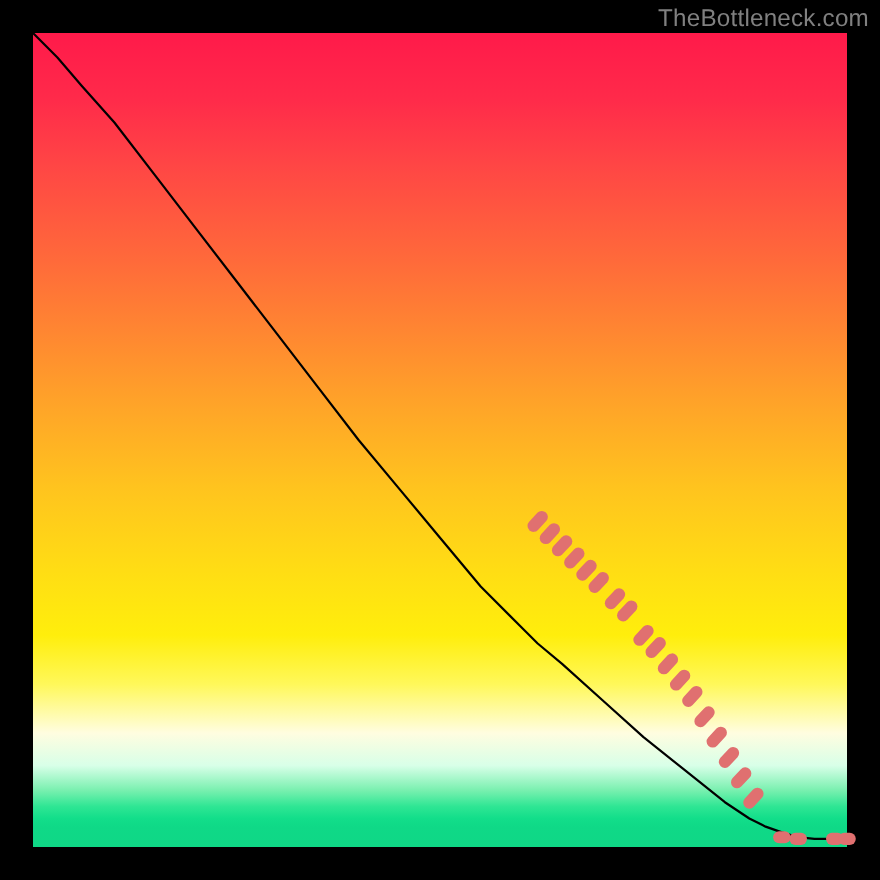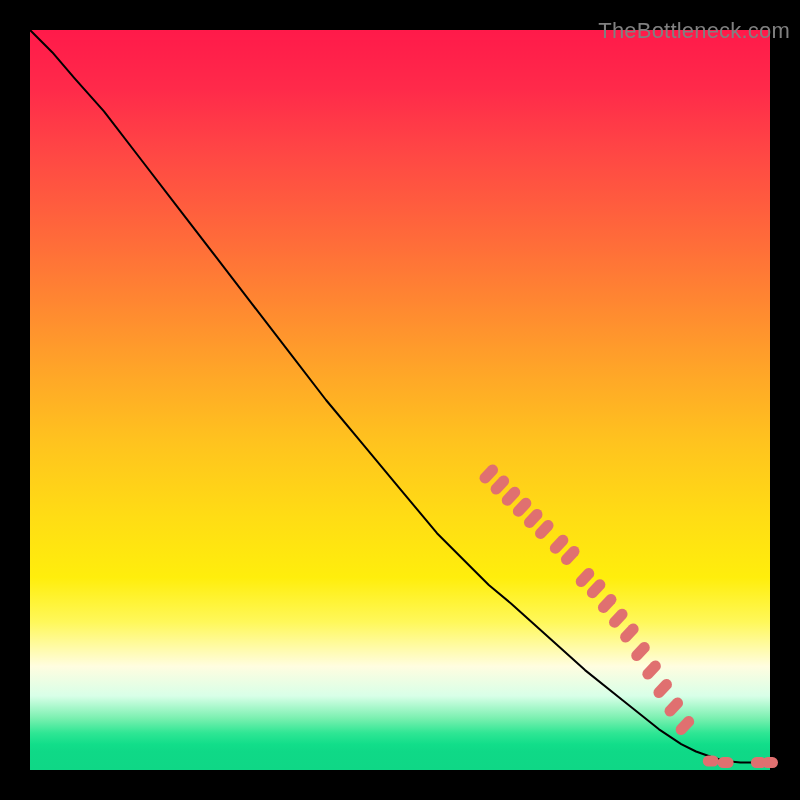--- a/index.html
+++ b/index.html
@@ -39,21 +39,21 @@
       #d8ffe8 90%,
       #7af0b0 93%,
       #2fe694 95%,
       #12de8a 96.5%,
       #0fd987 97.5%,
       #0fd786 100%
     );
   }
   .watermark {
     position: absolute;
-    top: 18px;
+    top: 4px;
     right: 10px;
     color: #808080;
     font-size: 22px;
     font-weight: 400;
     letter-spacing: 0.2px;
     z-index: 5;
     user-select: none;
   }
   svg.curve {
     position: absolute;

